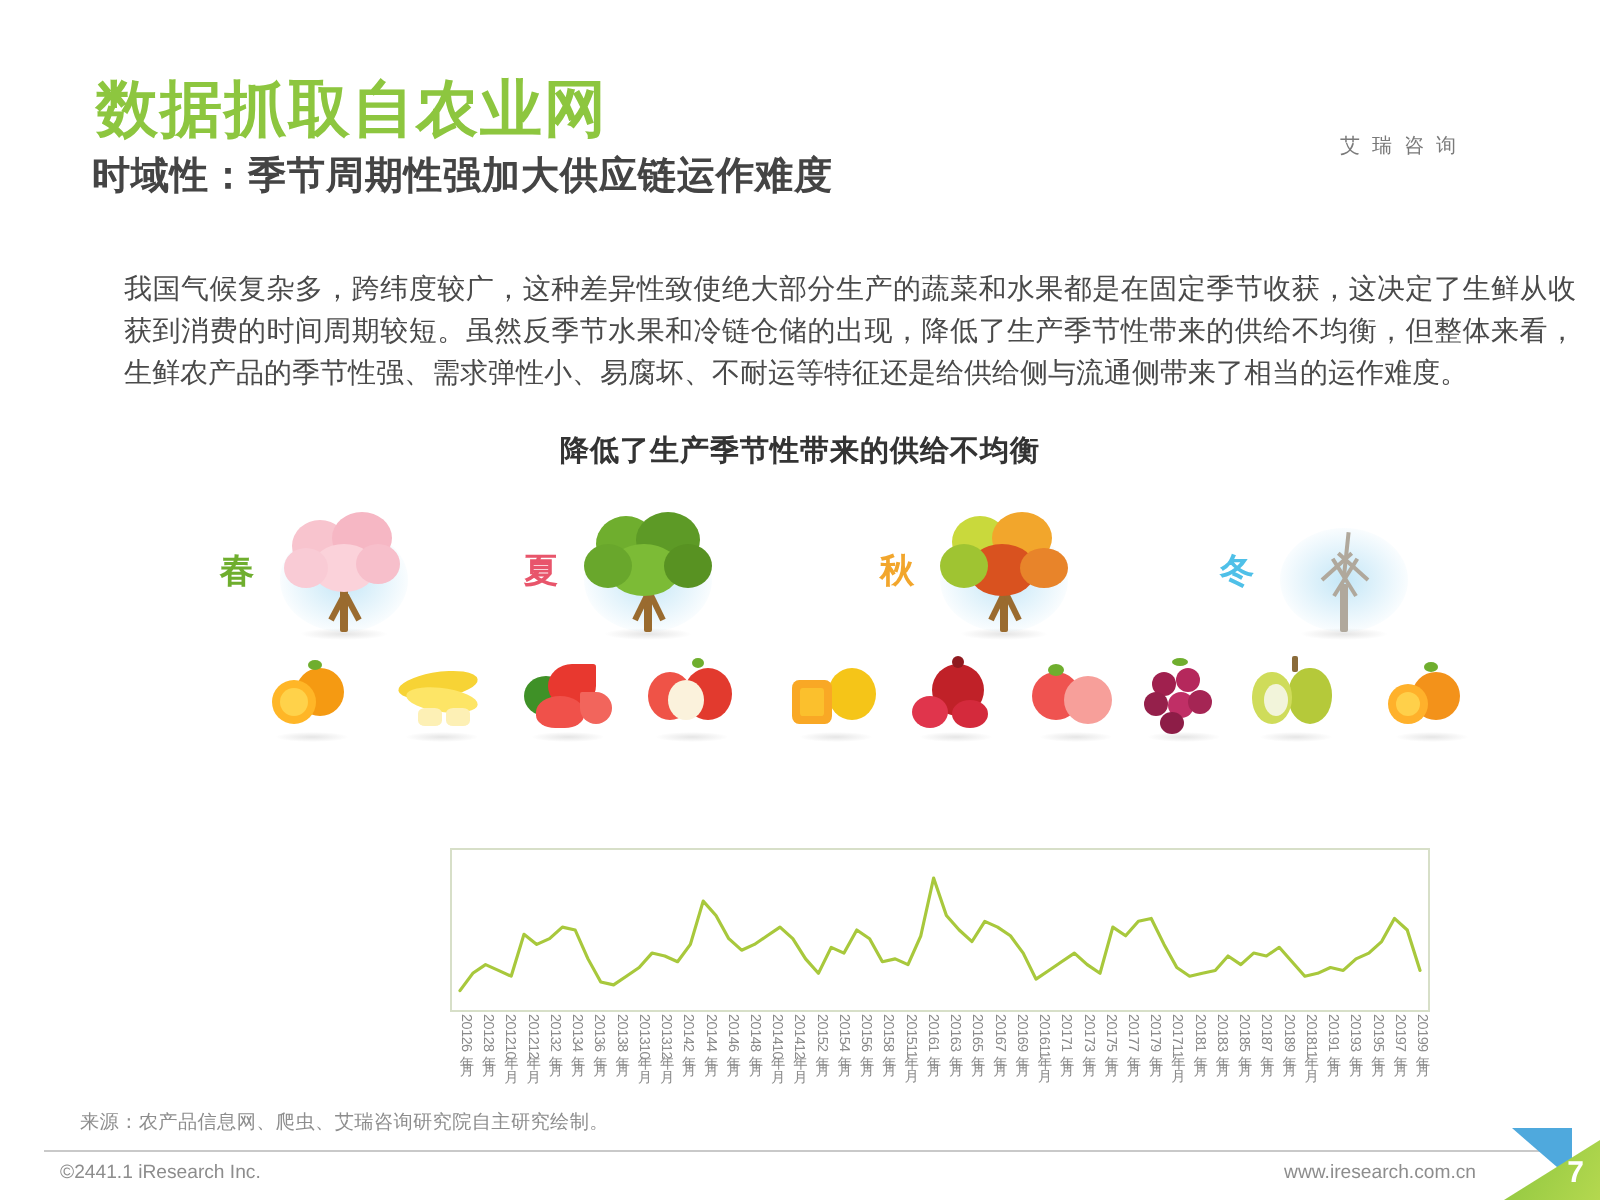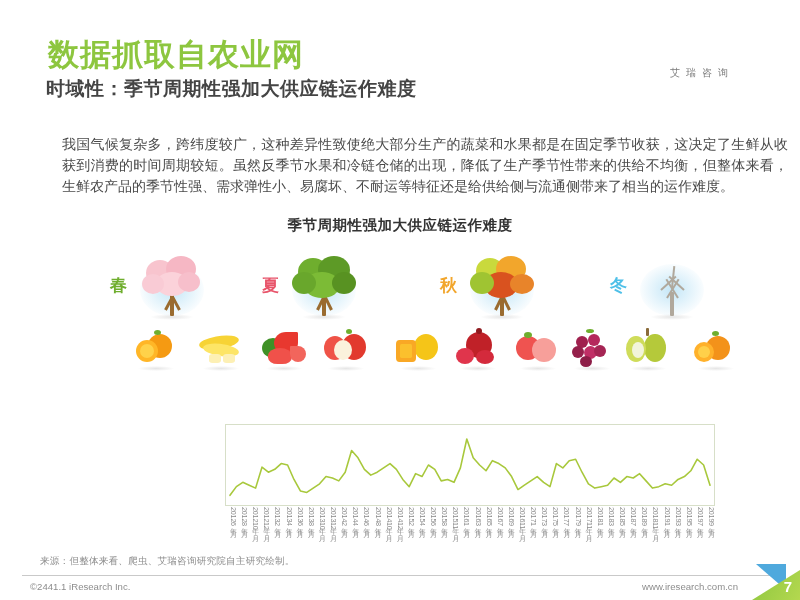--- a/index.html
+++ b/index.html
@@ -176,21 +176,21 @@
 
   <div class="title-main">数据抓取自农业网</div>
   <div class="title-sub">时域性：季节周期性强加大供应链运作难度</div>
 
   <div class="logo">
     <div class="logo-cn">艾瑞咨询</div>
   </div>
 
   <div class="lead">我国气候复杂多，跨纬度较广，这种差异性致使绝大部分生产的蔬菜和水果都是在固定季节收获，这决定了生鲜从收获到消费的时间周期较短。虽然反季节水果和冷链仓储的出现，降低了生产季节性带来的供给不均衡，但整体来看，生鲜农产品的季节性强、需求弹性小、易腐坏、不耐运等特征还是给供给侧与流通侧带来了相当的运作难度。</div>
 
-  <div class="season-title">季节周期性强加大供应链运作难度</div>
+  <div class="season-title">降低了生产季节性带来的供给不均衡</div>
 
   <div class="season-row">
 
     <div class="season-cell" style="left:110px;width:130px;">
       <div class="season-label" style="color:#6fae2e;">春</div>
       <div class="tree">
         <div class="tree-halo"></div>
         <div class="ground"></div>
         <div class="trunk"></div>
         <div class="branch" style="left:28px;top:44px;width:3px;height:14px;transform:rotate(28deg);"></div>
@@ -382,21 +382,21 @@
       <div class="xlab" style="left: 403.19px;">2018年7月</div>
       <div class="xlab" style="left: 414.3px;">2018年9月</div>
       <div class="xlab" style="left: 425.42px;">2018年11月</div>
       <div class="xlab" style="left: 436.53px;">2019年1月</div>
       <div class="xlab" style="left: 447.65px;">2019年3月</div>
       <div class="xlab" style="left: 458.77px;">2019年5月</div>
       <div class="xlab" style="left: 469.88px;">2019年7月</div>
       <div class="xlab" style="left: 481px;">2019年9月</div>
     </div>
 
-  <div class="source">来源：但整体来看、爬虫、艾瑞咨询研究院自主研究绘制。</div>
+  <div class="source">来源：农产品信息网、爬虫、艾瑞咨询研究院自主研究绘制。</div>
   <div class="rule"></div>
   <div class="foot-left">©2441.1 iResearch Inc.</div>
   <div class="foot-right">www.iresearch.com.cn</div>
   <div class="corner">
     <div class="corner-blue"></div>
     <div class="corner-green"></div>
     <div class="corner-num">7</div>
   </div>
 
 </div>

